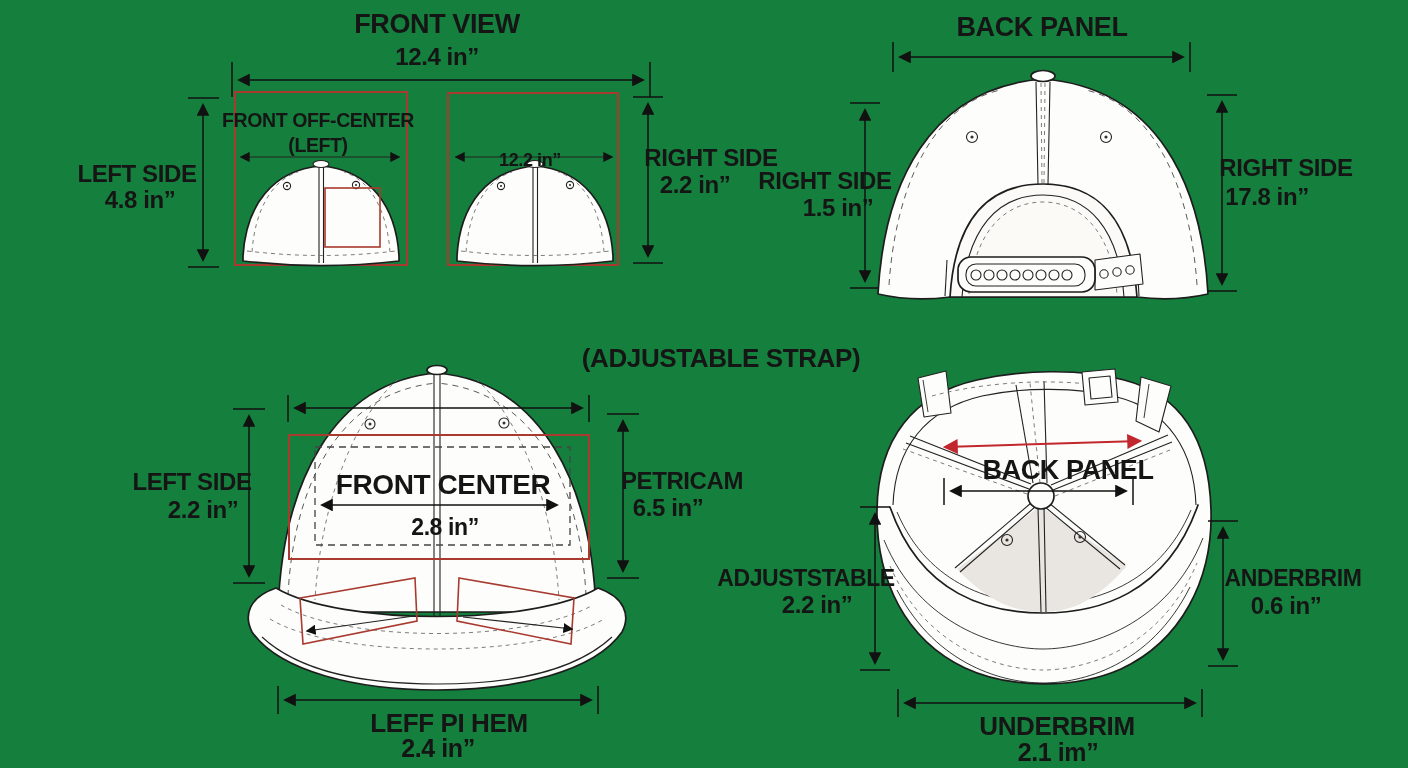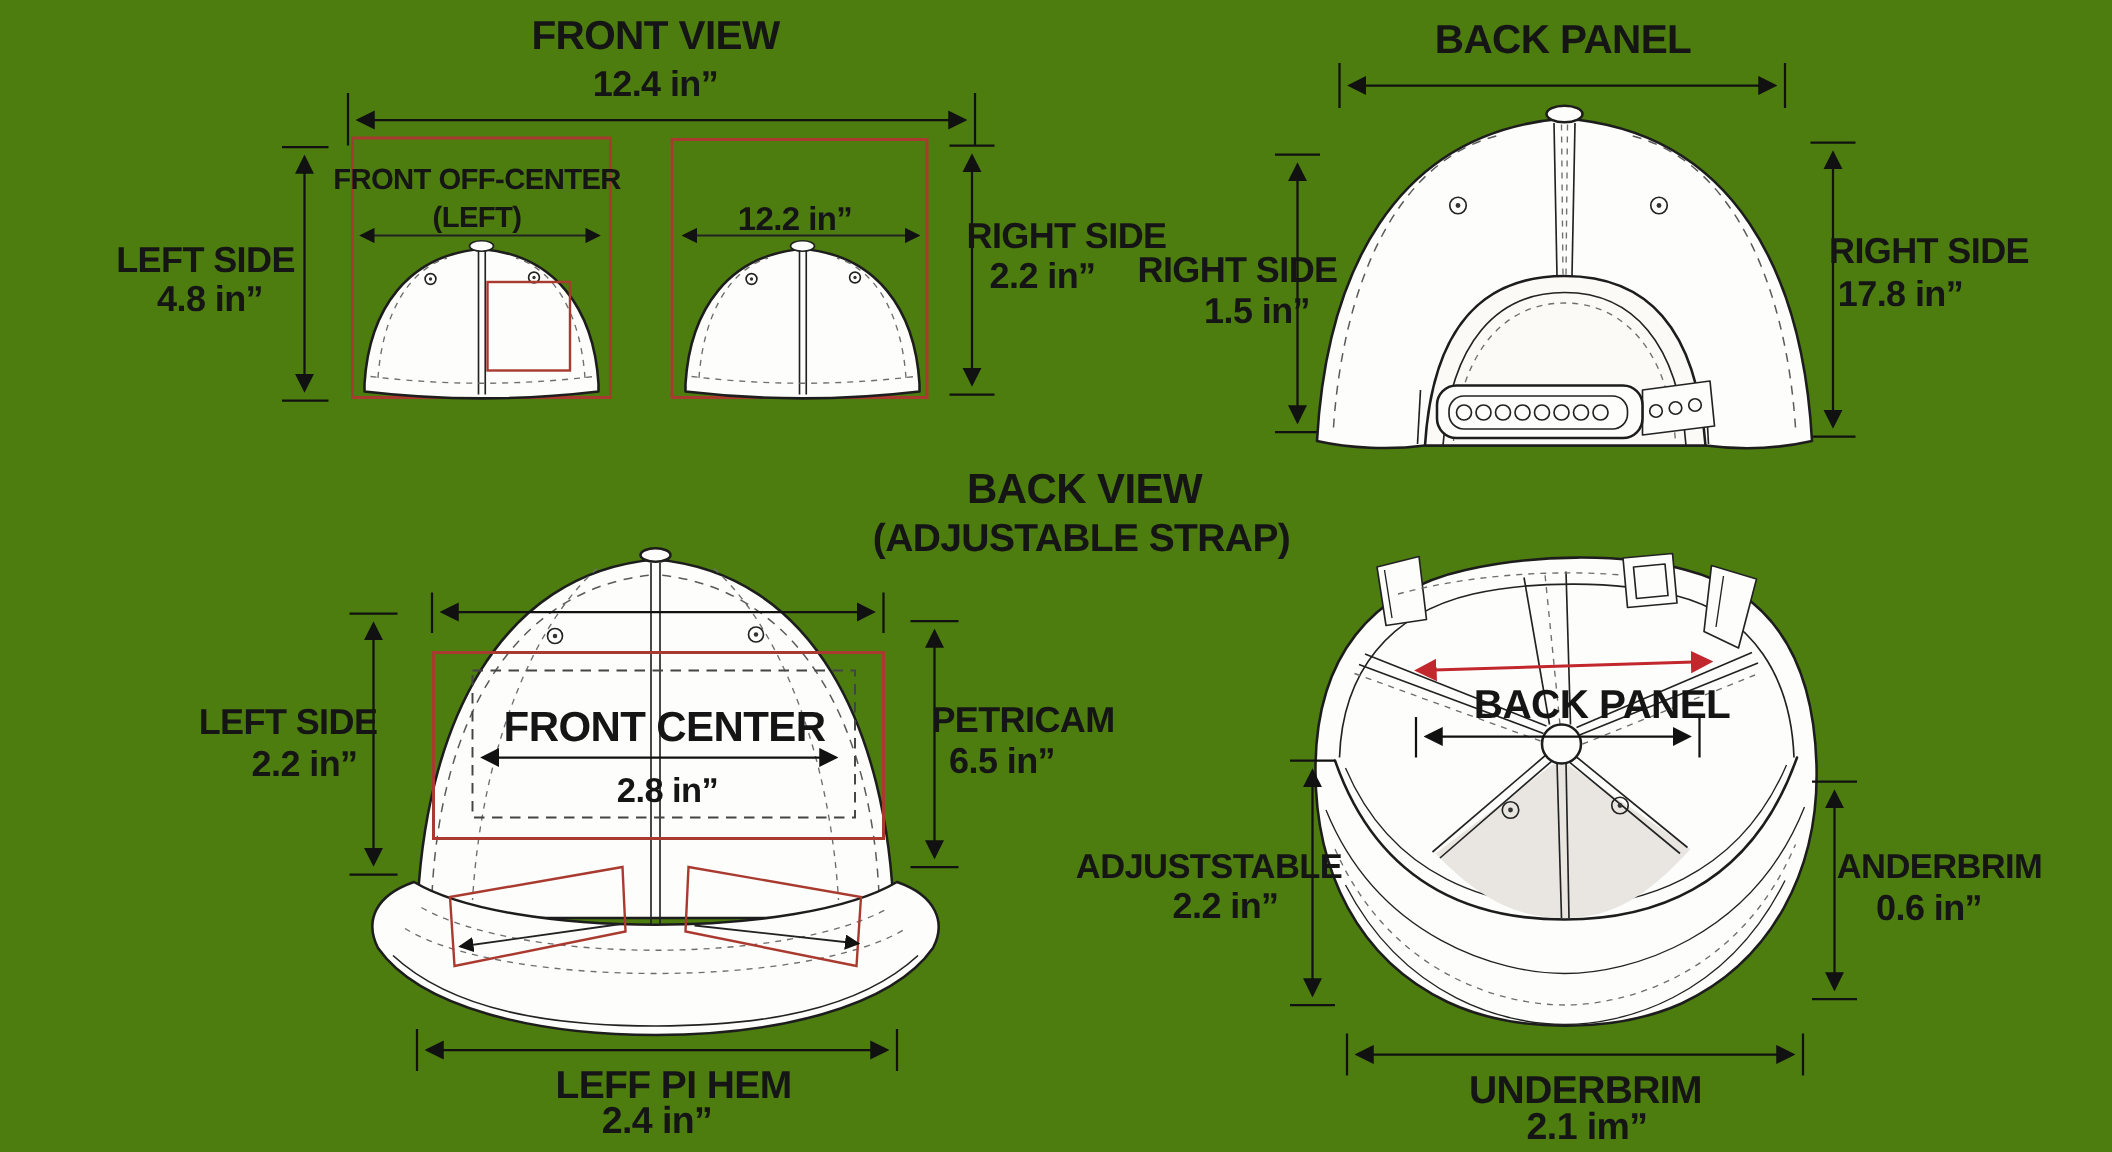--- a/index.html
+++ b/index.html
@@ -1,17 +1,17 @@
 <!DOCTYPE html>
 <html><head>
 <meta charset="utf-8">
 <style>
   html,body{margin:0;padding:0;}
   body{background:#f2f1ee;font-family:"Liberation Sans","DejaVu Sans",sans-serif;}
-  #canvas{position:relative;width:1408px;height:768px;background:#4d7c0f;overflow:hidden;}
+  #canvas{position:relative;width:1408px;height:768px;background:#15803d;overflow:hidden;}
   #art{position:absolute;left:0;top:0;}
   .lbl{position:absolute;transform:translate(-50%,-50%);white-space:nowrap;
        font-weight:bold;color:#151515;letter-spacing:-0.4px;line-height:1;}
   
   .ol{fill:none;stroke:#1d1d1d;stroke-width:1.7;stroke-linejoin:round;stroke-linecap:round;}
   .ol2{fill:none;stroke:#222;stroke-width:1.1;stroke-linejoin:round;}
   .thin{stroke-width:0.9;}
   .dash{fill:none;stroke:#5a5a5a;stroke-width:1;stroke-dasharray:6 5;}
   .dash2{fill:none;stroke:#6e6e6e;stroke-width:0.9;stroke-dasharray:4 4;}
   .dashrect{fill:none;stroke:#444;stroke-width:1.3;stroke-dasharray:7 5;}
@@ -234,33 +234,32 @@
     <line class="dim" x1="898" y1="689" x2="898" y2="717"></line>
     <line class="dim" x1="1202" y1="689" x2="1202" y2="717"></line>
     <line class="dim" x1="905" y1="703" x2="1195" y2="703" marker-start="url(#ah)" marker-end="url(#ah)"></line>
   </g>
 </svg>
 
 <div class="lbl" style="left:437px;top:24px;font-size:27px">FRONT VIEW</div>
 <div class="lbl" style="left:437px;top:57px;font-size:24px">12.4 in”</div>
 <div class="lbl" style="left:318px;top:121px;font-size:19.5px">FRONT OFF-CENTER</div>
 <div class="lbl" style="left:318px;top:146px;font-size:19.5px">(LEFT)</div>
-<div class="lbl" style="left:530px;top:146px;font-size:22px">12.2 in”</div>
+<div class="lbl" style="left:530px;top:160px;font-size:18px">12.2 in”</div>
 <div class="lbl" style="left:137px;top:174px;font-size:24px">LEFT SIDE</div>
 <div class="lbl" style="left:140px;top:200px;font-size:24px">4.8 in”</div>
 <div class="lbl" style="left:711px;top:158px;font-size:24px">RIGHT SIDE</div>
 <div class="lbl" style="left:695px;top:185px;font-size:24px">2.2 in”</div>
 
 <div class="lbl" style="left:1042px;top:27px;font-size:27px">BACK PANEL</div>
 <div class="lbl" style="left:825px;top:181px;font-size:24px">RIGHT SIDE</div>
 <div class="lbl" style="left:838px;top:208px;font-size:24px">1.5 in”</div>
 <div class="lbl" style="left:1286px;top:168px;font-size:24px">RIGHT SIDE</div>
 <div class="lbl" style="left:1267px;top:197px;font-size:24px">17.8 in”</div>
 
-<div class="lbl" style="left:723px;top:326px;font-size:28px">BACK VIEW</div>
 <div class="lbl" style="left:443px;top:485px;font-size:28px">FRONT CENTER</div>
 
 <div class="lbl" style="left:721px;top:358px;font-size:26px">(ADJUSTABLE STRAP)</div>
 <div class="lbl" style="left:445px;top:527px;font-size:23px">2.8 in”</div>
 <div class="lbl" style="left:192px;top:482px;font-size:24px">LEFT SIDE</div>
 <div class="lbl" style="left:203px;top:510px;font-size:24px">2.2 in”</div>
 <div class="lbl" style="left:682px;top:481px;font-size:24px">PETRICAM</div>
 <div class="lbl" style="left:668px;top:508px;font-size:24px">6.5 in”</div>
 <div class="lbl" style="left:449px;top:723px;font-size:26px">LEFF PI HEM</div>
 <div class="lbl" style="left:438px;top:748px;font-size:25px">2.4 in”</div>

